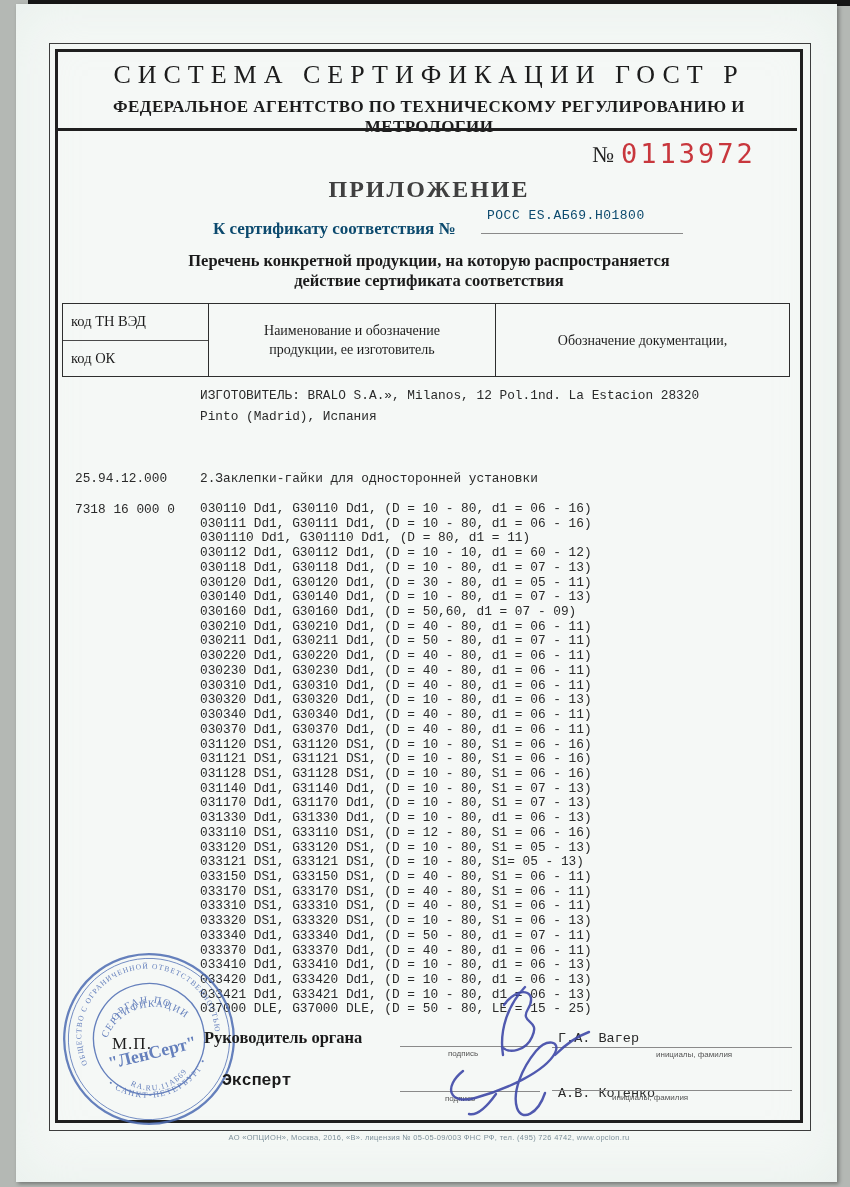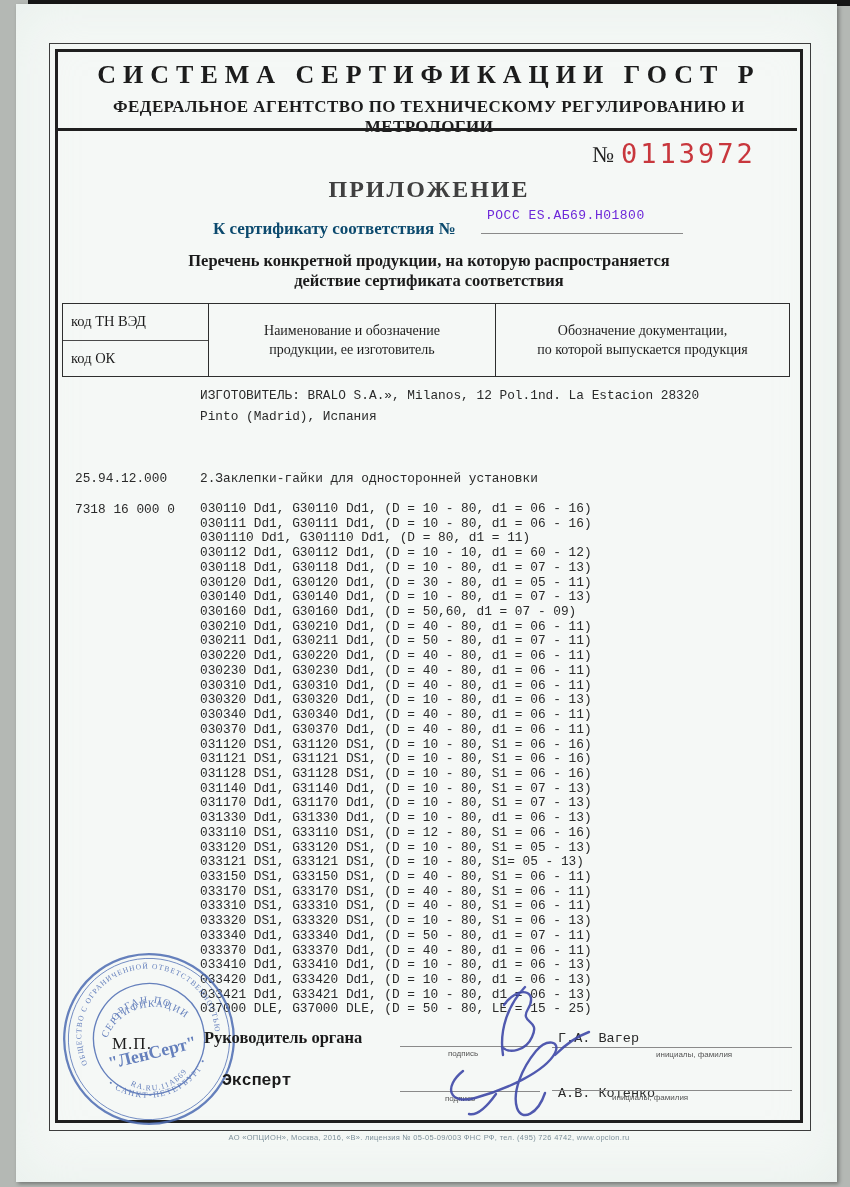--- a/index.html
+++ b/index.html
@@ -12,28 +12,28 @@
   .abs{position:absolute;}
   #top-band{left:28px;top:0;width:822px;height:6px;background:#161616;}
   #page{
     left:16px;top:4px;width:821px;height:1178px;
     background:#f5f8f6;
     box-shadow:2px 2px 4px rgba(0,0,0,.35), inset 0 0 60px rgba(210,225,218,.35);
   }
   #frame-outer{left:49px;top:43px;width:760px;height:1086px;border:1.5px solid #3c3c3c;}
   #frame-inner{left:55px;top:49px;width:742px;height:1068px;border:3px solid #1f1f1f;}
   .center-row{left:58px;width:742px;text-align:center;}
-  #header-title{top:60px;font-size:26px;font-weight:bold;letter-spacing:7px;color:#1c1c1c;}
+  #header-title{top:60px;font-size:26px;font-weight:normal;letter-spacing:7px;color:#1c1c1c;}
   #header-sub{top:97px;font-size:17px;font-weight:bold;letter-spacing:.4px;color:#1c1c1c;}
   #header-divider{left:58px;top:128px;width:739px;height:3px;background:#1f1f1f;}
   #serial-sign{left:592px;top:142px;font-size:23px;color:#222;}
   #serial-number{left:621px;top:138px;font-family:"DejaVu Sans Mono",monospace;font-size:27px;letter-spacing:3px;color:#c8373d;}
   #doc-title{top:176px;font-size:24px;font-weight:bold;letter-spacing:2px;color:#404040;}
   #cert-label{left:213px;top:219px;font-size:17px;font-weight:bold;color:#0c4a6e;}
-  #cert-value{left:487px;top:208px;font-family:"Liberation Mono",monospace;font-size:13px;color:#6d28d9;letter-spacing:.5px;}
+  #cert-value{left:487px;top:208px;font-family:"Liberation Mono",monospace;font-size:13px;color:#0c4a6e;letter-spacing:.5px;}
   #cert-underline{left:481px;top:233px;width:202px;border-top:1.2px solid #8a8a8a;}
   #purpose-line1{top:251px;font-size:16.5px;font-weight:bold;color:#1b1b1b;}
   #purpose-line2{top:271px;font-size:16.5px;font-weight:bold;color:#1b1b1b;}
   #spec-table{
     left:62px;top:303px;width:726px;height:72px;
     display:flex;border:1.5px solid #2e2e2e;color:#1d1d1d;
   }
   .t-col{box-sizing:border-box;}
   #col-codes{width:146px;border-right:1.5px solid #2e2e2e;display:flex;flex-direction:column;}
   #col-codes .half{flex:1;display:flex;align-items:center;padding-left:8px;font-size:14.5px;}
@@ -103,21 +103,20 @@
   </div>
   <div class="t-col" id="col-name">
     <div class="hdr-center">
       <span>Наименование и обозначение</span>
       <span>продукции, ее изготовитель</span>
     </div>
   </div>
   <div class="t-col" id="col-doc">
     <div class="hdr-center">
       <span>Обозначение документации,</span>
-      <span>по которой выпускается продукция</span>
     </div>
   </div>
 </div>
 
 <div class="abs mono" id="manufacturer-line1">ИЗГОТОВИТЕЛЬ: BRALO S.A.», Milanos, 12 Pol.1nd. La Estacion 28320</div>
 <div class="abs mono" id="manufacturer-line2">Pinto (Madrid), Испания</div>
 
 <div class="abs mono" id="ok-code">25.94.12.000</div>
 <div class="abs mono" id="product-title">2.Заклепки-гайки для односторонней установки</div>
 <div class="abs mono" id="tnved-code">7318 16 000 0</div>

